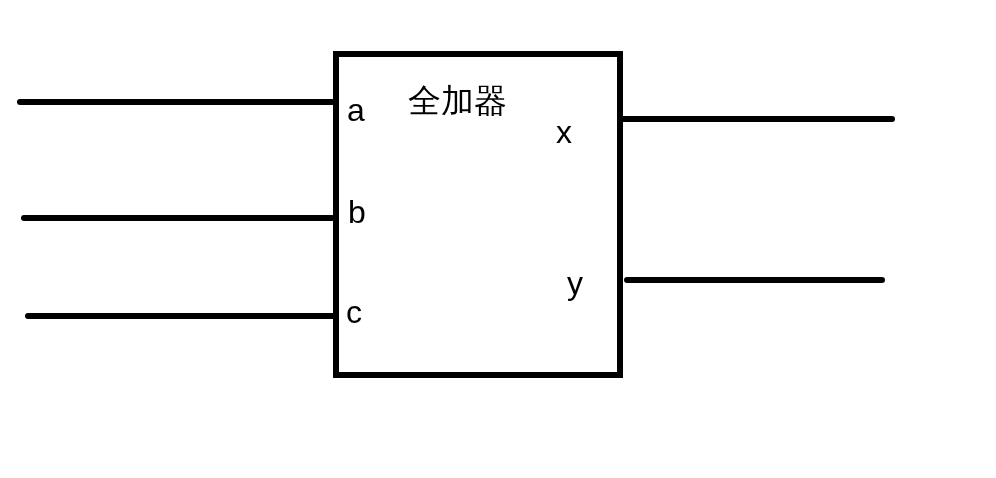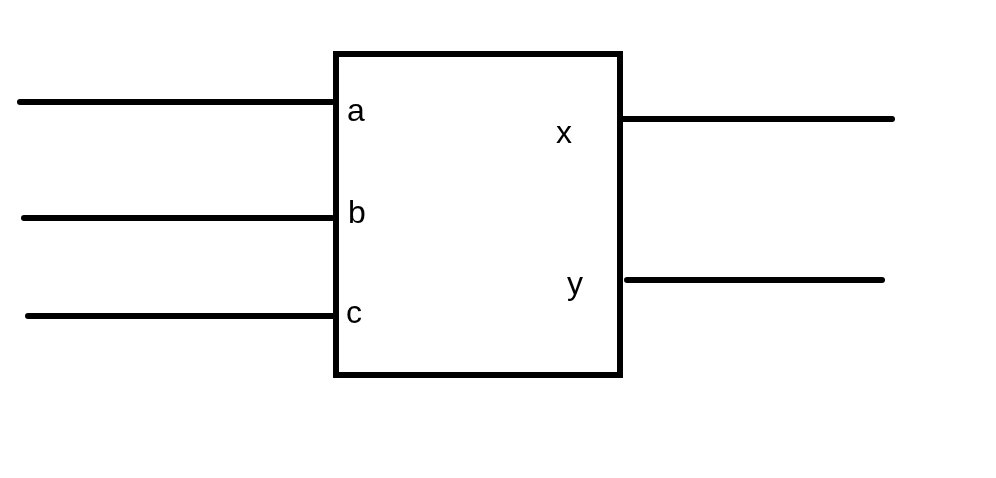--- a/index.html
+++ b/index.html
@@ -58,20 +58,21 @@
 
   <div class="wire wire-in-a"></div>
   <div class="wire wire-in-b"></div>
   <div class="wire wire-in-c"></div>
 
   <div class="wire wire-out-x"></div>
   <div class="wire wire-out-y"></div>
 
   <div class="adder-box"></div>
 
+  <span class="diagram-label box-title">全加器</span>
 
   <span class="diagram-label label-in-a">a</span>
   <span class="diagram-label label-in-b">b</span>
   <span class="diagram-label label-in-c">c</span>
 
   <span class="diagram-label label-out-x">x</span>
   <span class="diagram-label label-out-y">y</span>
 
 </div>
 

